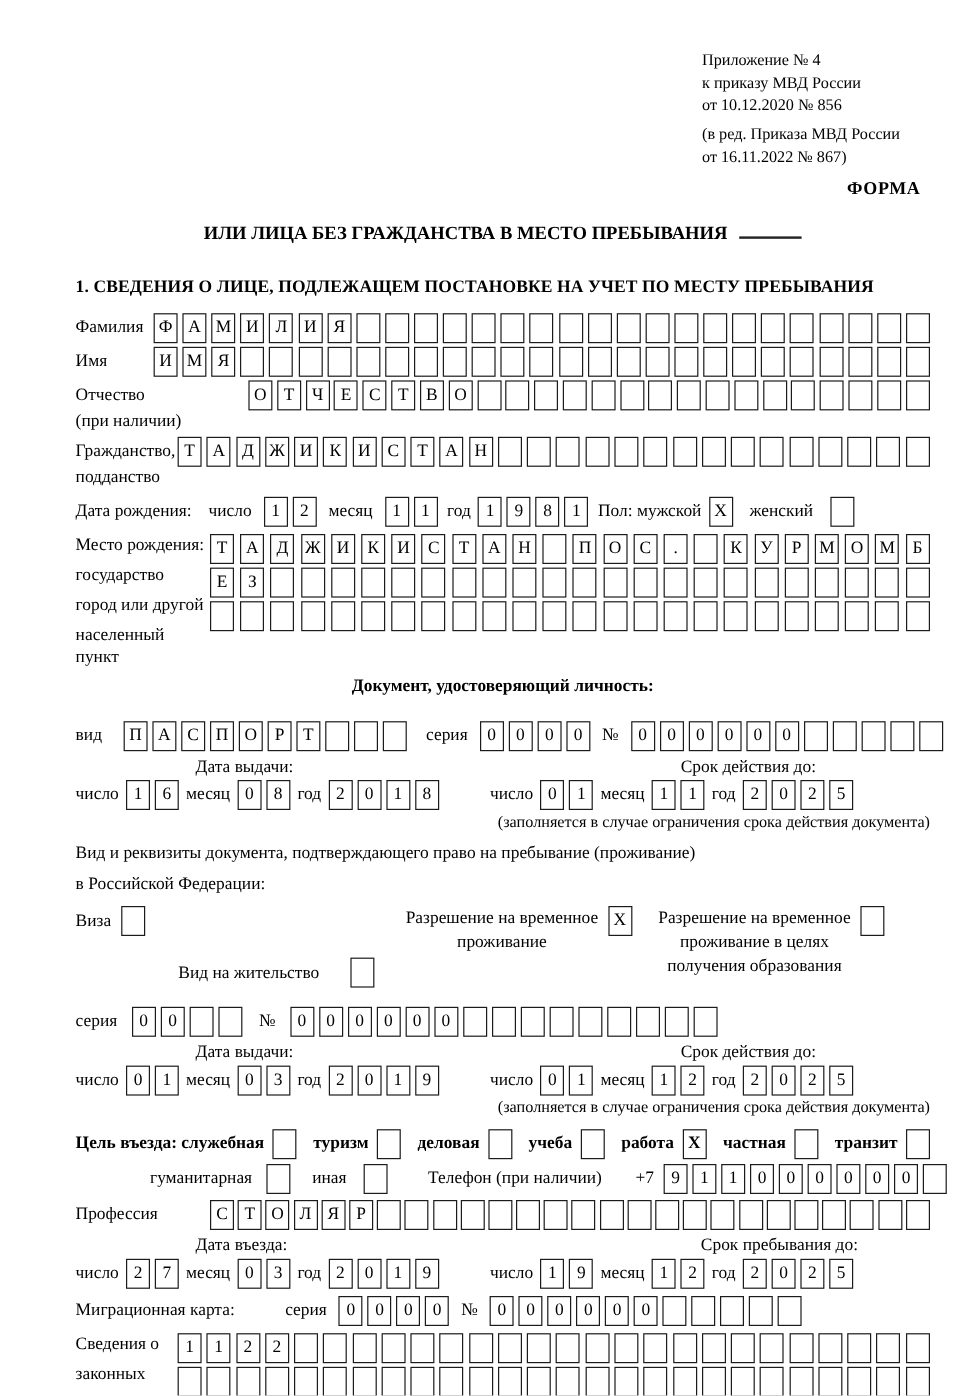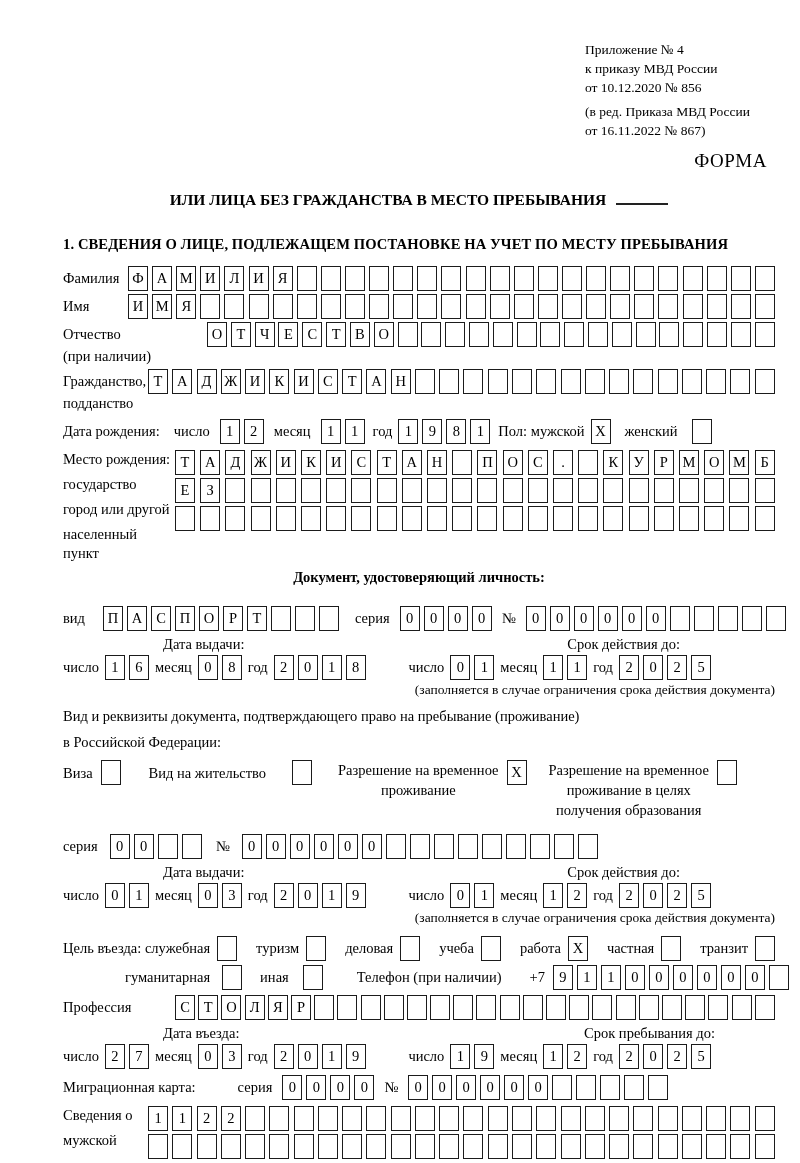--- a/index.html
+++ b/index.html
@@ -3,21 +3,21 @@
 <meta charset="utf-8">
 <style>
   * { margin:0; padding:0; box-sizing:border-box; }
   html,body { width:800px; height:1163px; background:#ffffff; color:#000;
     font-family:"Liberation Serif", serif; overflow:hidden; }
   .page { width:800px; height:1139px; padding:40px 25px 0 63px; }
 
   
   .annex { margin-left:auto; width:190px; font-size:13.5px; line-height:19px; }
   .annex .amend { margin-top:5px; }
-  .forma { text-align:right; font-weight:normal; font-size:19px; margin-top:10px;
+  .forma { text-align:right; font-weight:bold; font-size:15px; margin-top:10px;
            padding-right:8px; letter-spacing:.5px; }
 
   .title { text-align:center; font-weight:bold; font-size:15.5px; line-height:23px;
            margin-top:16px; }
   .title .blank { display:inline-block; width:52px; border-bottom:2px solid #222;
                   margin-left:10px; vertical-align:baseline; }
   .section-head { font-weight:bold; font-size:14.6px; margin-top:25px; letter-spacing:.1px; }
 
   
   .row { display:flex; align-items:flex-start; margin-top:3px; }
@@ -42,21 +42,21 @@
   .daterow .right { margin-left:auto; margin-right:64px; }
   .fineprint { text-align:right; font-size:13.5px; margin-top:2px; }
 
   .center-bold { text-align:center; font-weight:bold; font-size:14.5px; margin-top:6px; }
 
   .permit-row { display:flex; align-items:flex-start; margin-top:6px; }
   .permit-item { display:flex; align-items:flex-start; gap:8px; }
   .permit-text { font-size:14.5px; line-height:20px; text-align:center; }
 
   .purpose-row { display:flex; align-items:center; justify-content:space-between; margin-top:10px; }
-  .purpose-item { display:flex; align-items:flex-start; gap:7px; }
+  .purpose-item { display:flex; align-items:flex-start; gap:7px;font-weight:bold; }
   .phone-row { display:flex; align-items:center; margin-top:4px; }
   .plain { font-size:14.5px; line-height:24px; margin-top:6px; }
 </style>
 </head>
 <body>
 
 <div class="page">
 
   <div class="annex">
     <div>Приложение № 4</div>
@@ -413,21 +413,21 @@
   <div class="plain">Вид и реквизиты документа, подтверждающего право на пребывание (проживание)</div>
   <div class="plain" style="margin-top:2px;">в Российской Федерации:</div>
 
   <div class="permit-row">
     <div class="permit-item">
       <span class="lbl" style="line-height:27px;">Виза</span>
       <span class="boxes">
           <span class="cell"></span>
         </span>
     </div>
-    <div class="permit-item" style="margin-left:28px;">
+    <div class="permit-item" style="margin-left:28px;margin-top:43px;">
       <span class="lbl" style="line-height:27px;">Вид на жительство</span>
       <span class="boxes" style="margin-left:18px;">
           <span class="cell"></span>
         </span>
     </div>
     <div class="permit-item" style="margin-left:26px;">
       <div class="permit-text">
         <div>Разрешение на временное</div>
         <div>проживание</div>
       </div>
@@ -689,21 +689,21 @@
         <span class="cell"></span>
         <span class="cell"></span>
         <span class="cell"></span>
         <span class="cell"></span>
       </span>
   </div>
 
   <div class="row" style="margin-top:6px;">
     <div class="w85">
       <div class="lbl2">Сведения о</div>
-      <div class="lbl2" style="margin-top:6px;">мужской</div>
+      <div class="lbl2" style="margin-top:6px;">законных</div>
       <div class="lbl2" style="margin-top:6px;">представителях</div>
 
     </div>
     <div class="stack">
       <div class="boxes fill">
           <span class="cell">1</span>
           <span class="cell">1</span>
           <span class="cell">2</span>
           <span class="cell">2</span>
           <span class="cell"></span>

